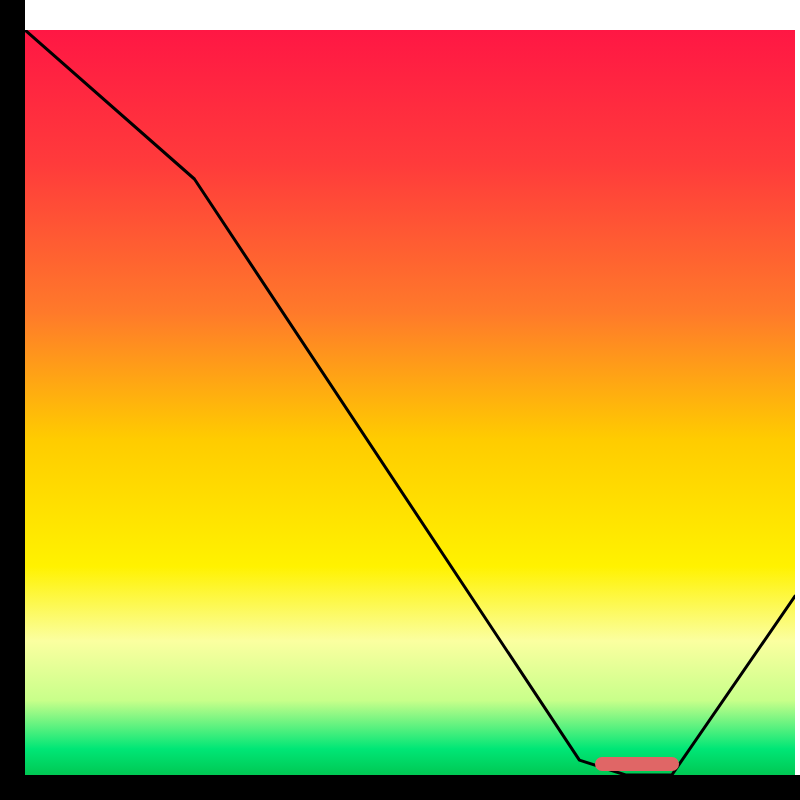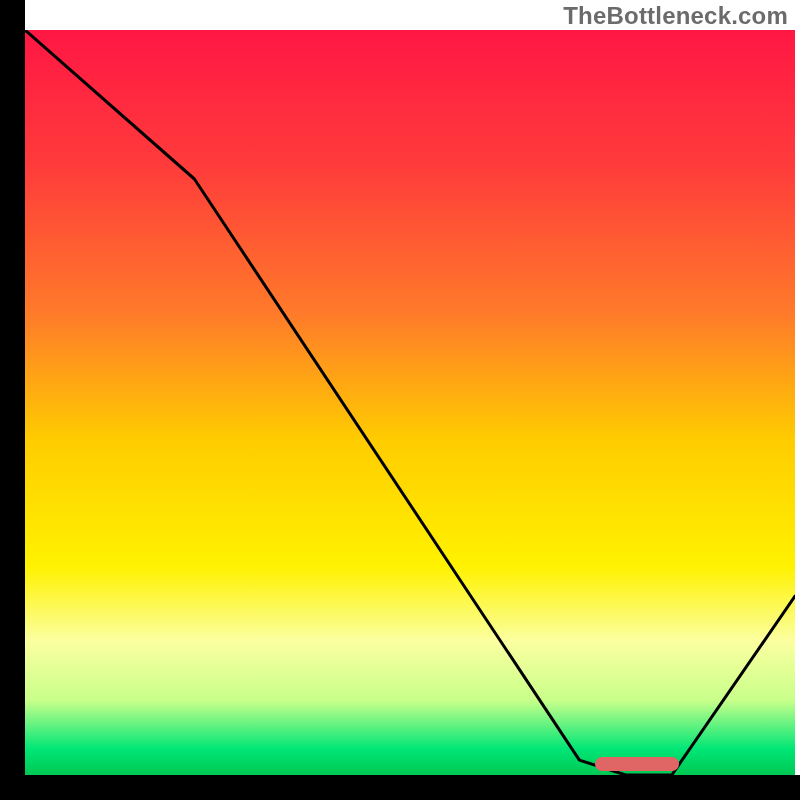--- a/index.html
+++ b/index.html
@@ -61,21 +61,20 @@
     position: absolute;
     background: #e06666;
     border-radius: 8px;
   }
 </style>
 </head>
 <body>
 
 <div class="root">
 
-  <div class="watermark">TheBottleneck.com</div>
 
   <div class="axis-left"></div>
   <div class="axis-bottom"></div>
 
   <div class="plot-area">
     <svg viewBox="0 0 770 745" preserveAspectRatio="none">
       <defs>
         <linearGradient id="bg-grad" x1="0" y1="0" x2="0" y2="1">
 
         <stop offset="0.0%" stop-color="#ff1744"></stop>

